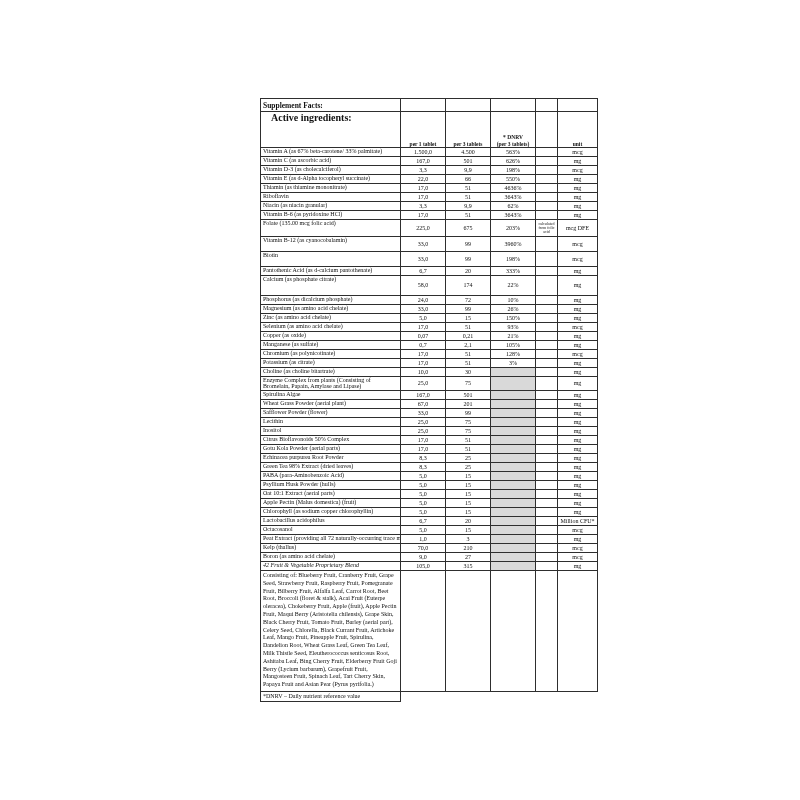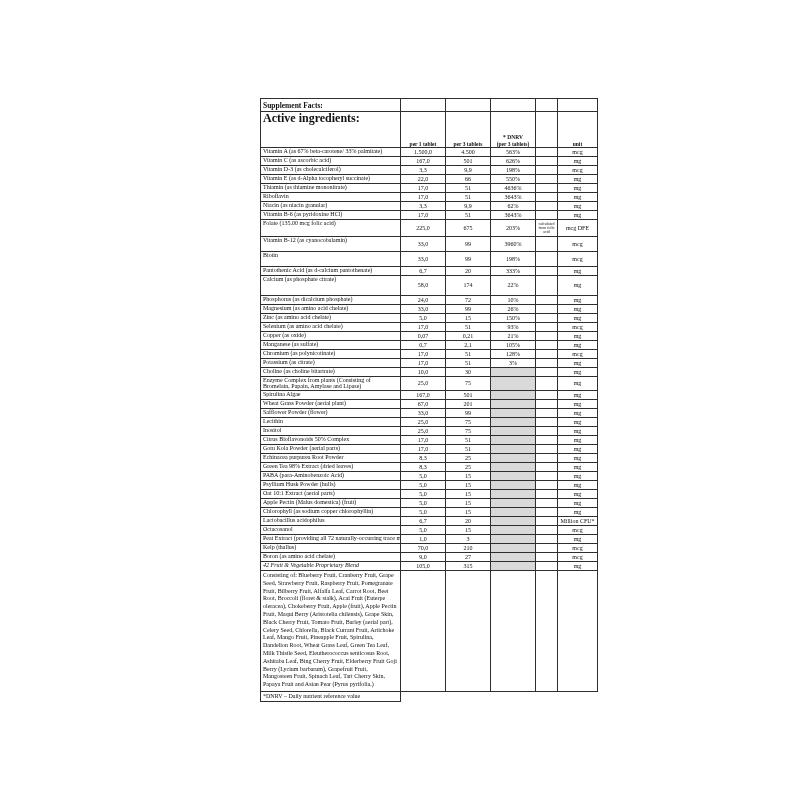--- a/index.html
+++ b/index.html
@@ -21,21 +21,21 @@
   tr.title-row th {
     font-size:7.5px; font-weight:bold; text-align:left; height:13px;
     padding-left:2px; border-width:1px;
   }
   
   tr.head-row th {
     font-size:5.5px; font-weight:bold; vertical-align:bottom;
     text-align:center; height:36px; line-height:1.15; white-space:pre-line;
   }
   tr.head-row th.active-ing {
-    text-align:left; vertical-align:top; font-size:12px; padding-left:2px;
+    text-align:left; vertical-align:top; font-size:10px; padding-left:10px;
   }
   
   td { font-size:6px; height:9px; line-height:1.08; vertical-align:middle; }
   td.c-name { text-align:left; padding-left:2px; vertical-align:top; }
   td.c-per1, td.c-per3, td.c-dnrv, td.c-unit { text-align:center; }
   td.c-note { font-size:4px; line-height:1.05; text-align:center; color:#222; padding:0; }
   td.shaded { background:#d9d9d9; }
   
   tbody.rows tr:nth-child(9)  td { height:17px; }
   tbody.rows tr:nth-child(10) td { height:15px; }

